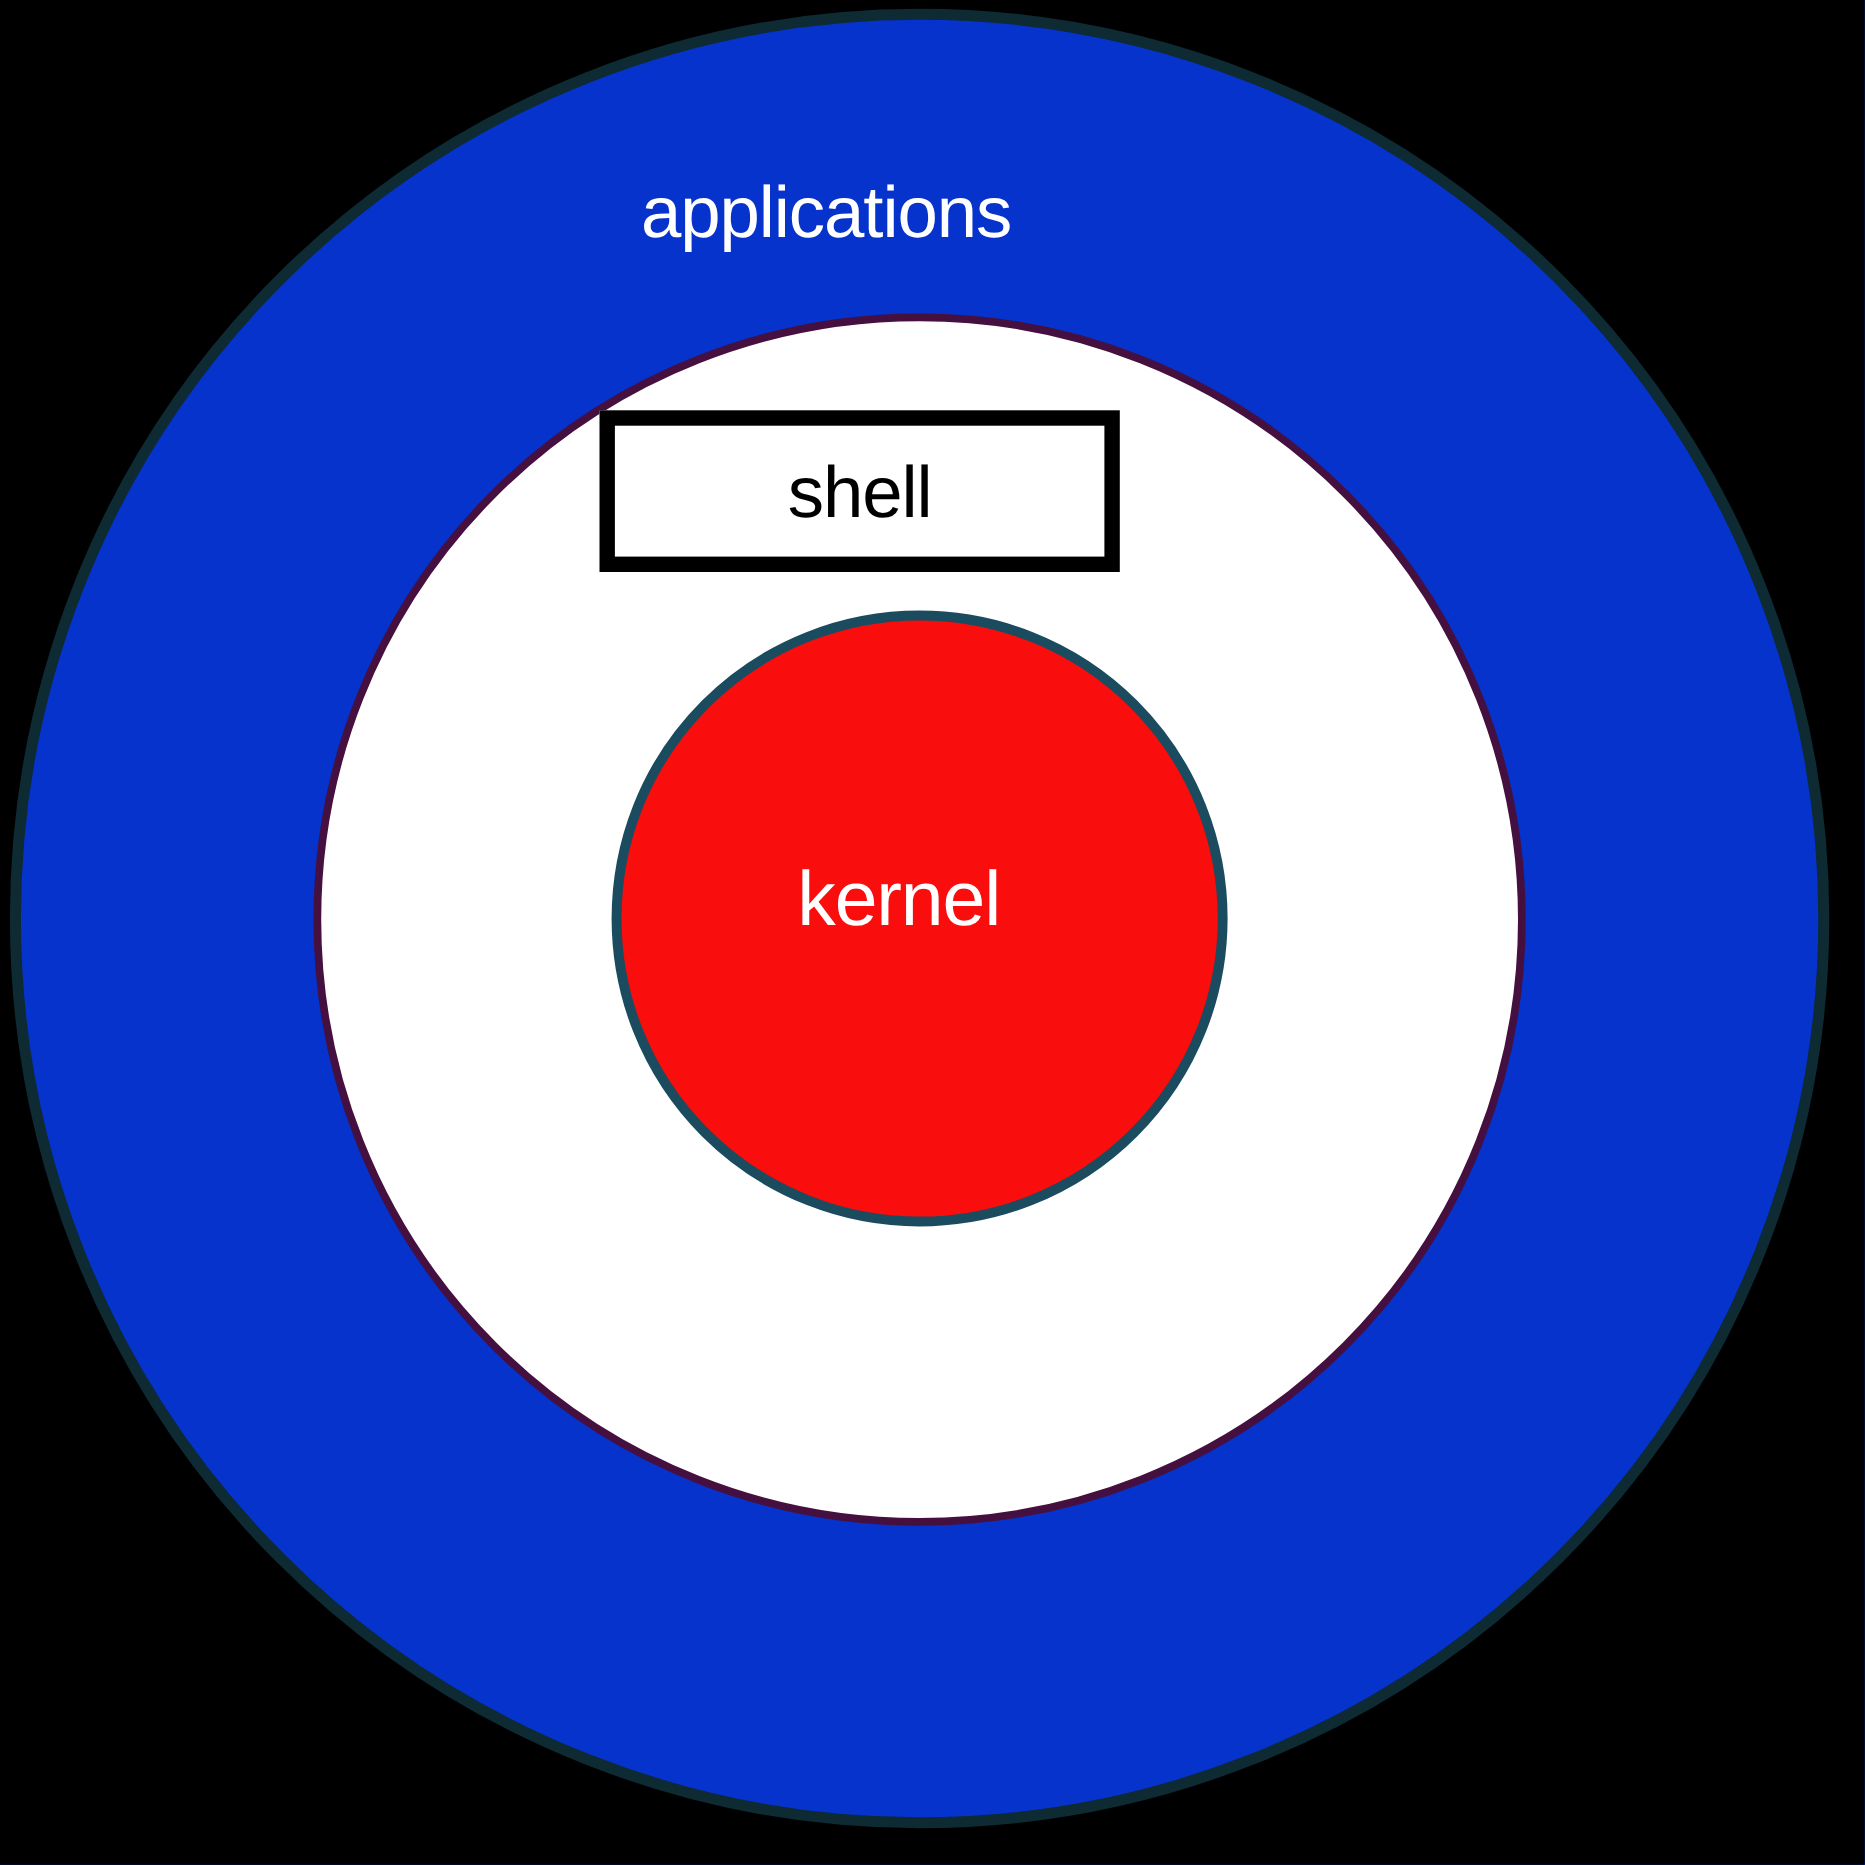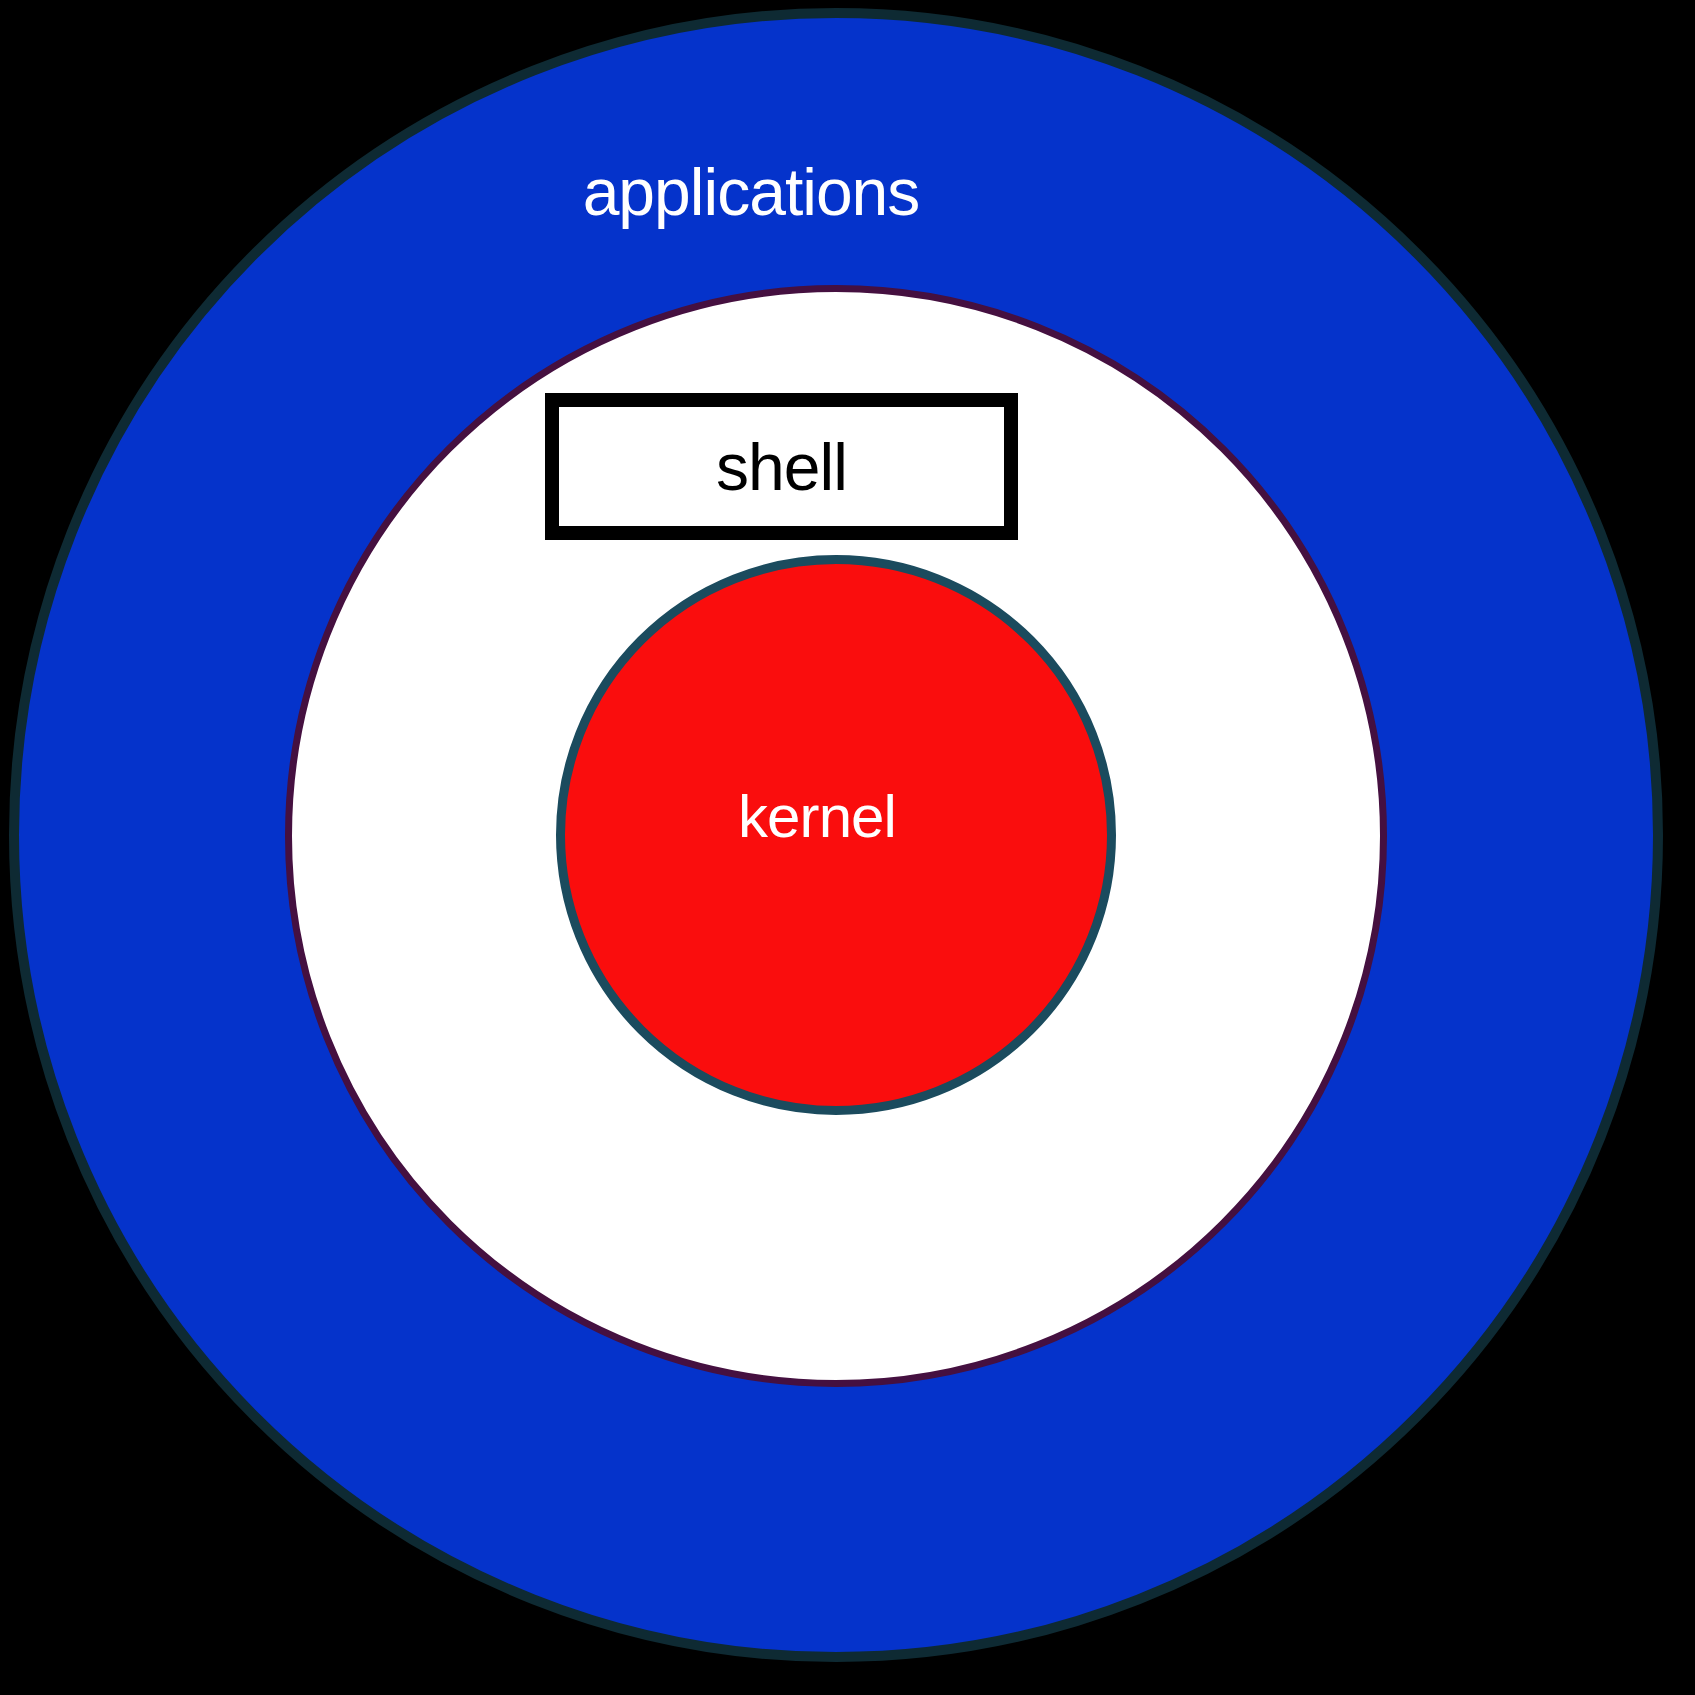--- a/index.html
+++ b/index.html
@@ -49,21 +49,20 @@
     left: 545px;
     top: 373px;
     width: 473px;
     height: 147px;
     box-sizing: border-box;
     background: var(--shell_box_fill, #ffffff);
     border: 14px solid var(--shell_box_border, #000000);
     display: flex;
     align-items: center;
     justify-content: center;
-    margin-top: 20px;
   }
   .label {
     position: absolute;
     white-space: nowrap;
     line-height: 1;
     letter-spacing: -0.015em;
   }
   .label-applications {
     left: 751px;
     top: 192px;
@@ -75,21 +74,21 @@
     position: static;
     font-size: 66px;
     line-height: 1;
     letter-spacing: -0.015em;
     color: var(--shell_text, #000000);
   }
   .label-kernel {
     left: 817px;
     top: 817px;
     transform: translate(-50%, -50%);
-    font-size: 60px;
+    font-size: 70px;
     color: var(--kernel_text, #ffffff);
   }
 </style>
 </head>
 <body>
 
 <div class="canvas">
 
   <div class="ring ring-applications"></div>
 

